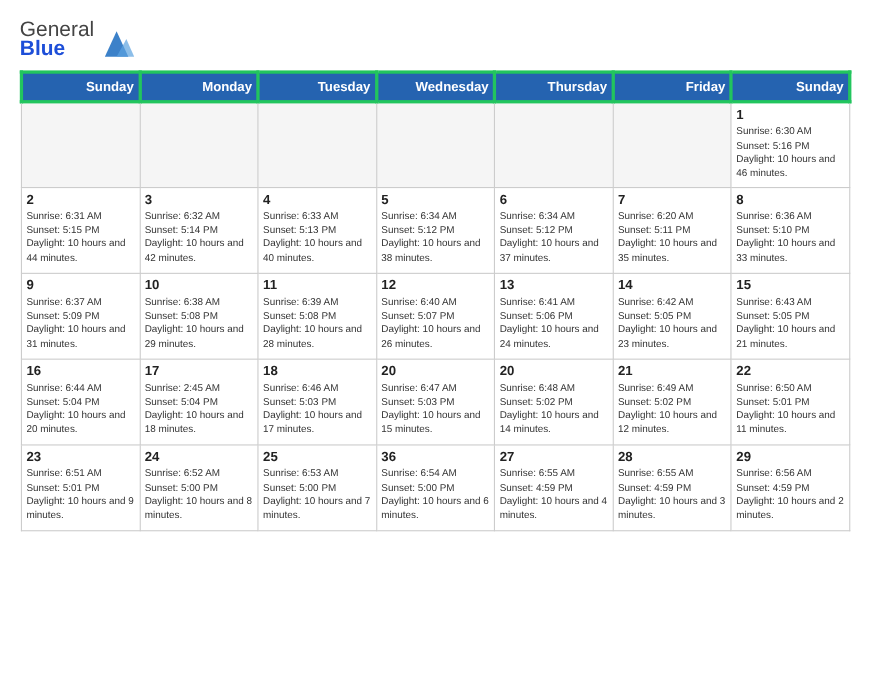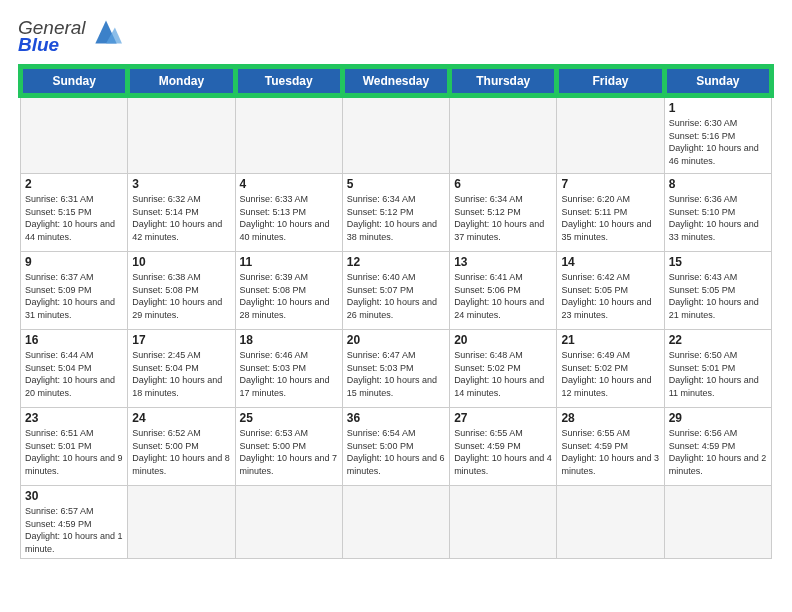--- a/index.html
+++ b/index.html
@@ -17,23 +17,22 @@
       padding: 18px 18px 10px 18px;
     }
     .header {
       display: flex;
       justify-content: space-between;
       align-items: flex-start;
       margin-bottom: 10px;
     }
     .logo {
       display: flex;
-      align-items: flex-start;
+      align-items: flex-end;
       gap: 0;
-      font-style: italic;
     }
     .logo-icon {
       width: 32px;
       height: 28px;
       margin-left: 4px;
     }
     .title-block {
       text-align: right;
     }
     .month-title {
@@ -50,22 +49,22 @@
       width: 100%;
       border-collapse: collapse;
       table-layout: fixed;
     }
     .calendar th {
       background: #2563b0;
       color: #fff;
       font-size: 12px;
       font-weight: bold;
       padding: 5px 4px;
-      border: 5px solid #22c55e;
-      text-align: center;
+      border: 3px solid #22c55e;
+      text-align: right;
     }
     .calendar td {
       border: 1px solid #ccc;
       vertical-align: top;
       padding: 3px 4px;
       font-size: 9.5px;
       color: #222;
       background: #fff;
       height: 78px;
     }
@@ -337,30 +336,15 @@
 and 3 minutes.</div>
           </td>
           <td>
             <div class="day-num">29</div>
             <div class="day-info">Sunrise: 6:56 AM
 Sunset: 4:59 PM
 Daylight: 10 hours
 and 2 minutes.</div>
           </td>
         </tr>
-        <tr class="last-row">
-          <td>
-            <div class="day-num">30</div>
-            <div class="day-info">Sunrise: 6:57 AM
-Sunset: 4:59 PM
-Daylight: 10 hours
-and 1 minute.</div>
-          </td>
-          <td class="empty"></td>
-          <td class="empty"></td>
-          <td class="empty"></td>
-          <td class="empty"></td>
-          <td class="empty"></td>
-          <td class="empty"></td>
-        </tr>
       </tbody>
   </table>
 </div>
 
 </body></html>

